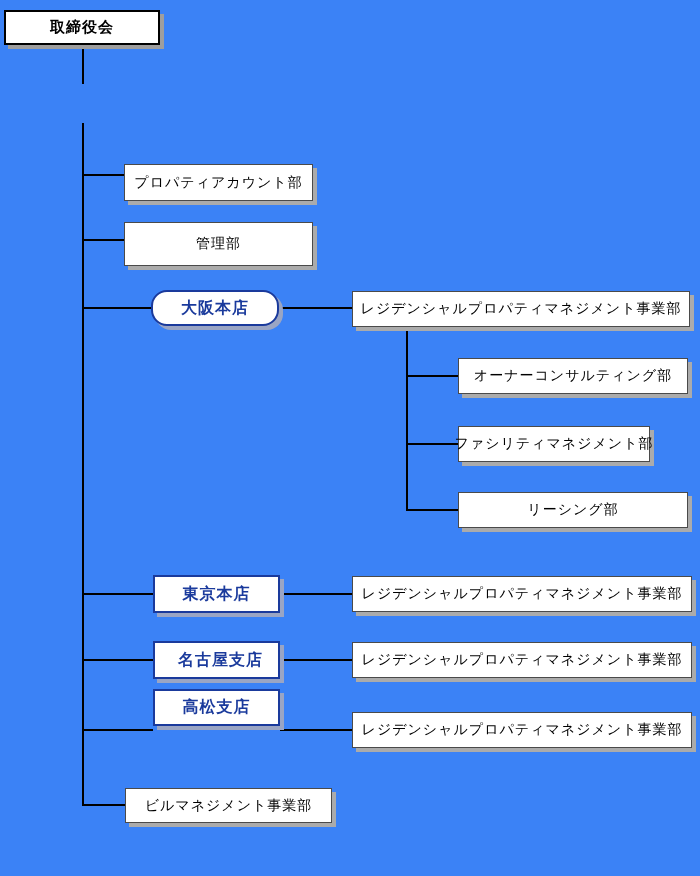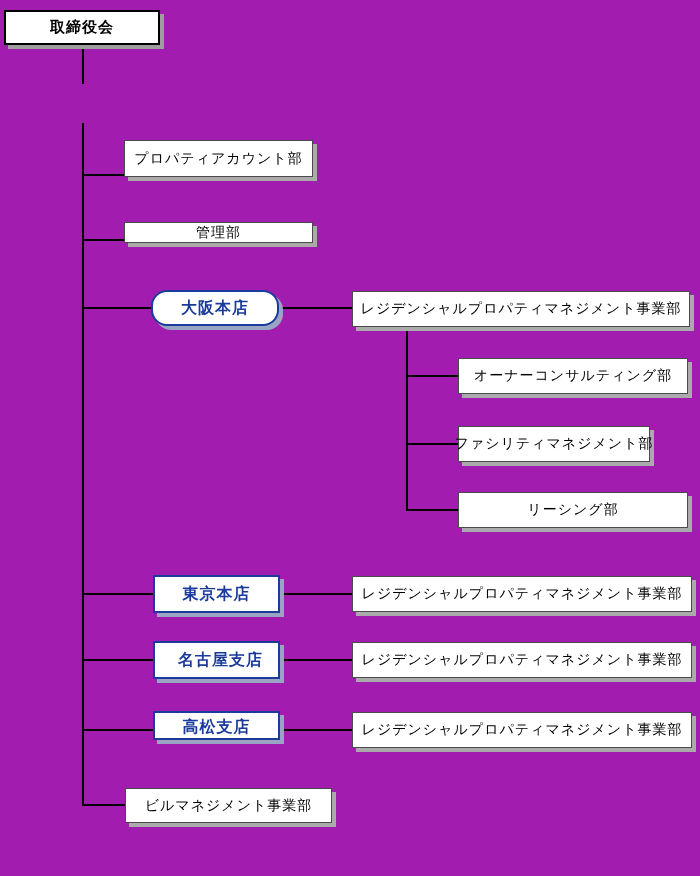--- a/index.html
+++ b/index.html
@@ -4,21 +4,21 @@
 <style>
   html, body {
     margin: 0;
     padding: 0;
     background: #ffffff;
   }
   .canvas {
     position: relative;
     width: 700px;
     height: 876px;
-    background: #a21caf;
+    background: #3b82f6;
     font-family: "Liberation Sans", "DejaVu Sans", sans-serif;
     overflow: hidden;
   }
   .node {
     position: absolute;
     background: #ffffff;
     border: 1px solid #4a4a4a;
     box-shadow: 4px 4px 0 #ababab;
     display: flex;
     align-items: center;
@@ -70,25 +70,25 @@
   <div class="line line-h" style="left:280px; top:659px; width:72px;"></div>
   <div class="line line-h" style="left:82px; top:729px; width:71px;"></div>
   <div class="line line-h" style="left:280px; top:729px; width:72px;"></div>
   <div class="line line-h" style="left:82px; top:804px; width:43px;"></div>
 
   <div class="node node--top" style="left:4px; top:10px; width:156px; height:35px;">
     <span>取締役会</span>
   </div>
 
 
-  <div class="node" style="left:124px; top:140px; width:189px; height:37px;justify-content:center;">
+  <div class="node" style="left:124px; top:164px; width:189px; height:37px;justify-content:center;">
     <span>プロパティアカウント部</span>
   </div>
 
-  <div class="node" style="left:124px; top:222px; width:189px; height:21px;">
+  <div class="node" style="left:124px; top:222px; width:189px; height:44px;">
     <span>管理部</span>
   </div>
 
   <div class="node node--branch" style="left:151px; top:290px; width:128px; height:36px;border-radius:16px;">
     <span>大阪本店</span>
   </div>
 
   <div class="node" style="left:352px; top:291px; width:338px; height:36px;">
     <span>レジデンシャルプロパティマネジメント事業部</span>
   </div>
@@ -114,21 +114,21 @@
   </div>
 
   <div class="node node--branch" style="left:153px; top:641px; width:127px; height:38px;padding-left:8px;">
     <span>名古屋支店</span>
   </div>
 
   <div class="node" style="left:352px; top:642px; width:340px; height:36px;">
     <span>レジデンシャルプロパティマネジメント事業部</span>
   </div>
 
-  <div class="node node--branch" style="left:153px; top:711px; width:127px; height:29px;align-items:flex-end;">
+  <div class="node node--branch" style="left:153px; top:689px; width:127px; height:37px;">
     <span>高松支店</span>
   </div>
 
   <div class="node" style="left:352px; top:712px; width:340px; height:36px;">
     <span>レジデンシャルプロパティマネジメント事業部</span>
   </div>
 
   <div class="node" style="left:125px; top:788px; width:207px; height:35px;">
     <span>ビルマネジメント事業部</span>
   </div>

